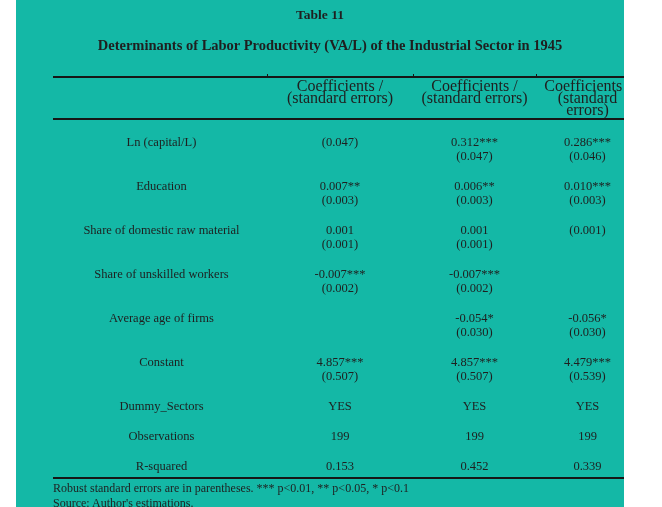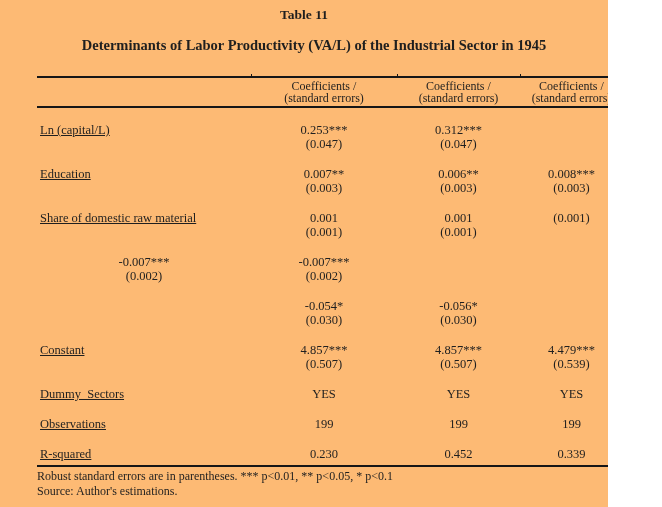--- a/index.html
+++ b/index.html
@@ -1,23 +1,24 @@
 <!DOCTYPE html>
 <html><head>
 <meta charset="utf-8">
 <style>
   html, body { margin: 0; padding: 0; background: #ffffff; }
   .page {
     position: relative;
     width: 608px;
     height: 507px;
-    background: #fdba74;
+    background: #14b8a6;
     font-family: "Liberation Serif", "DejaVu Serif", serif;
     color: #1f1f1f;
     overflow: hidden;
+    margin-left: 16px;
   }
   .doc-title {
     text-align: center;
     font-weight: bold;
     font-size: 13.5px;
     line-height: 16px;
     padding-top: 7px;
   }
   .doc-subtitle {
     text-align: center;
@@ -34,21 +35,21 @@
     width: 586px;
   }
   .thead {
     position: relative;
     display: grid;
     grid-template-columns: 214px 146px 123px 103px;
     border-top: 2px solid #161616;
     border-bottom: 2px solid #161616;
     padding: 2px 0 2px 0;
   }
-  .hcell { text-align: center; font-size: 12px; line-height: 12px; }
+  .hcell { text-align: center; font-size: 16px; line-height: 12px; }
   .tick {
     position: absolute;
     width: 1px;
     height: 4px;
     background: #161616;
     top: -4px;
   }
   .tick.t1 { left: 214px; }
   .tick.t2 { left: 360px; }
   .tick.t3 { left: 483px; }
@@ -58,21 +59,21 @@
     border-bottom: 2px solid #161616;
   }
   .row {
     display: grid;
     grid-template-columns: 214px 146px 123px 103px;
     margin-bottom: 16px;
     font-size: 12.5px;
     line-height: 14px;
   }
   .row:last-child { margin-bottom: 3px; }
-  .cell.label { text-align: left; padding-left: 3px; text-decoration: underline; }
+  .cell.label { text-align: center; padding-left: 3px; }
   .cell.num { text-align: center; }
   .notes {
     margin-top: 2px;
     font-size: 12px;
     line-height: 14.5px;
   }
 </style>
 </head>
 <body>
 
@@ -100,76 +101,81 @@
         <div>Coefficients /</div>
         <div>(standard errors)</div>
       </div>
     </div>
 
     <div class="tbody">
 
       <div class="row">
         <div class="cell label">Ln (capital/L)</div>
         <div class="cell num">
-          <div>0.253***</div>
           <div>(0.047)</div>
         </div>
         <div class="cell num">
           <div>0.312***</div>
           <div>(0.047)</div>
         </div>
+        <div class="cell num">
+          <div>0.286***</div>
+          <div>(0.046)</div>
+        </div>
       </div>
 
       <div class="row">
         <div class="cell label">Education</div>
         <div class="cell num">
           <div>0.007**</div>
           <div>(0.003)</div>
         </div>
         <div class="cell num">
           <div>0.006**</div>
           <div>(0.003)</div>
         </div>
         <div class="cell num">
-          <div>0.008***</div>
+          <div>0.010***</div>
           <div>(0.003)</div>
         </div>
       </div>
 
       <div class="row">
         <div class="cell label">Share of domestic raw material</div>
         <div class="cell num">
           <div>0.001</div>
           <div>(0.001)</div>
         </div>
         <div class="cell num">
           <div>0.001</div>
           <div>(0.001)</div>
         </div>
         <div class="cell num">
           <div>(0.001)</div>
         </div>
       </div>
 
       <div class="row">
+        <div class="cell label">Share of unskilled workers</div>
         <div class="cell num">
           <div>-0.007***</div>
           <div>(0.002)</div>
         </div>
         <div class="cell num">
           <div>-0.007***</div>
           <div>(0.002)</div>
         </div>
         <div class="cell num">
           <div></div>
           <div></div>
         </div>
       </div>
 
       <div class="row">
+        <div class="cell label">Average age of firms</div>
         <div class="cell num">
           <div></div>
           <div></div>
         </div>
         <div class="cell num">
           <div>-0.054*</div>
           <div>(0.030)</div>
         </div>
         <div class="cell num">
           <div>-0.056*</div>
@@ -215,21 +221,21 @@
           <div>199</div>
         </div>
         <div class="cell num">
           <div>199</div>
         </div>
       </div>
 
       <div class="row">
         <div class="cell label">R-squared</div>
         <div class="cell num">
-          <div>0.230</div>
+          <div>0.153</div>
         </div>
         <div class="cell num">
           <div>0.452</div>
         </div>
         <div class="cell num">
           <div>0.339</div>
         </div>
       </div>
 
     </div>

